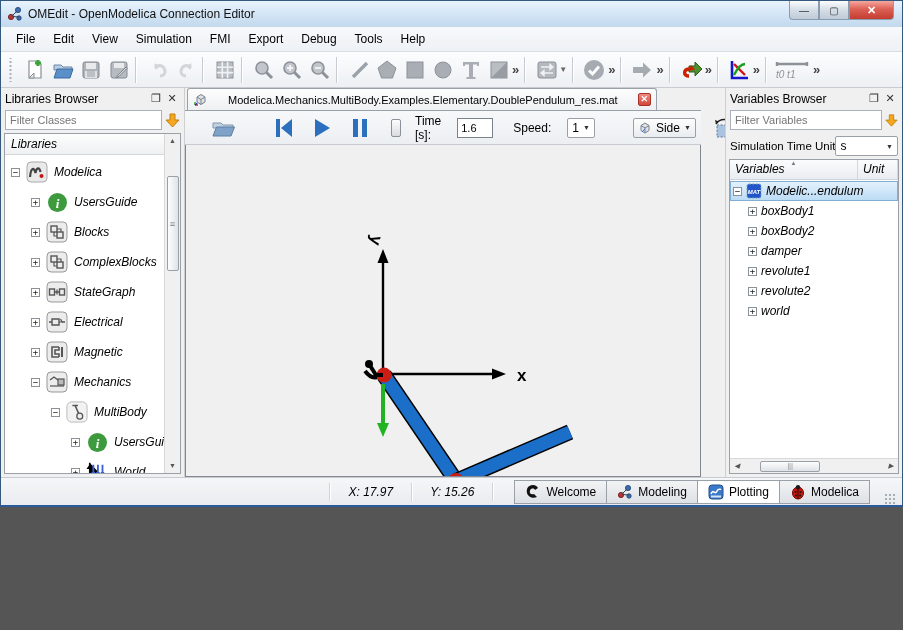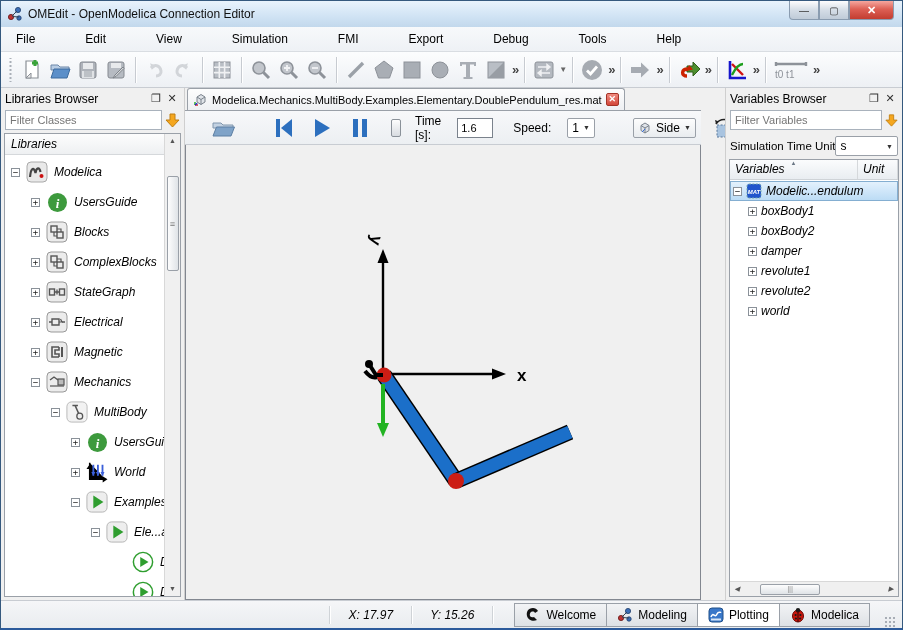--- a/index.html
+++ b/index.html
@@ -1,45 +1,45 @@
 <!DOCTYPE html>
 <html><head>
 <meta charset="utf-8">
 <style>
   * { margin:0; padding:0; box-sizing:border-box; }
   html,body { background:#555; }
   body { font-family:"Liberation Sans",sans-serif; font-size:12px; color:#000; }
-  .window { width:903px; height:630px; background:#f0f0f0; border:1px solid #35597e;
+  .window { width:903px; height:507px; background:#f0f0f0; border:1px solid #35597e;
             border-bottom:2px solid #2b5a9b; display:flex; flex-direction:column; overflow:hidden; }
 
   
   .titlebar { height:26px; background:linear-gradient(#e9f3fc,#d0e3f4 60%,#c2d8ec);
               display:flex; align-items:center; padding-left:6px; position:relative; }
   .title-text { font-size:12px; color:#111; margin-left:5px; }
   .win-controls { position:absolute; right:8px; top:0; display:flex; height:19px; }
   .win-btn { width:30px; border:1px solid #8a9cb0; border-top:none; background:linear-gradient(#fdfdfd,#d5dde6 50%,#bfcbd8);
              display:flex; align-items:center; justify-content:center; font-size:10px; color:#333; }
   .win-btn.min { border-radius:0 0 0 4px; }
   .win-btn.close { width:45px; background:linear-gradient(#f5a79f,#dd6055 45%,#c33d30); color:#fff;
                    border-radius:0 0 4px 0; font-weight:bold; font-size:11px; }
 
   
   .menubar { height:25px; background:linear-gradient(#f7f9fb,#eef1f5); display:flex; align-items:center;
-             padding-left:6px; border-bottom:1px solid #d9dde2;gap:32px; }
+             padding-left:6px; border-bottom:1px solid #d9dde2; }
   .menu-item { padding:4px 9px; font-size:12px; }
 
   
   .toolbar { height:36px; background:linear-gradient(#fcfdfe,#edf0f4); border-bottom:1px solid #c8ccd2;
              display:flex; align-items:center; padding:0 4px; overflow:hidden; }
   .tb-group { display:flex; align-items:center; height:100%; padding:0 2px; }
   .tb-handle { width:5px; height:24px; margin:0 3px;
                background-image:radial-gradient(circle,#aab0b8 1px,transparent 1.2px);
                background-size:4px 4px; background-position:center; }
   .tb-sep { width:1px; height:26px; background:#c7cbd1; margin:0 3px; box-shadow:1px 0 0 #fff; }
-  .tb-btn { width:28px; height:28px; display:flex; align-items:center; justify-content:center; border-radius:3px; }
+  .tb-btn { width:28px; height:28px; display:flex; align-items:center; justify-content:flex-end; border-radius:3px;font-style:italic; }
   .tb-more { font-size:13px; font-weight:bold; color:#444; padding:0 2px; letter-spacing:-2px; }
   .caret { font-size:8px; color:#666; margin-left:1px; }
 
   
   .main { flex:1; display:flex; min-height:0; }
 
   
   .panel { background:#f0f0f0; display:flex; flex-direction:column; }
   .panel.left  { width:184px; border-right:1px solid #cfcfcf; }
   .panel.right { width:177px; border-left:1px solid #cfcfcf;margin-left:24px; }
@@ -65,21 +65,21 @@
              display:flex; flex-direction:column; align-items:center; }
   .vs-arrow { height:14px; width:100%; text-align:center; font-size:7px; color:#555; line-height:14px; }
   .vs-thumb { width:12px; height:95px; margin-top:28px; border:1px solid #9aa0a8; border-radius:2px;
               background:linear-gradient(90deg,#fdfdfd,#dfe3e7); position:relative; }
   .vs-thumb:after { content:"≡"; position:absolute; top:50%; left:50%; transform:translate(-50%,-55%); font-size:9px; color:#777; }
   .vs-spacer { flex:1; }
 
   
   .center { flex:1; display:flex; flex-direction:column; min-width:0; background:#f0f0f0; }
   .tabbar { height:23px; display:flex; align-items:flex-end; padding-left:2px; border-bottom:1px solid #9aa0a8; }
-  .tab { height:22px; display:flex; align-items:center; gap:4px; padding:0 5px; background:linear-gradient(#fdfdfd,#eef0f3);
+  .tab { height:22px; display:flex; align-items:center; gap:20px; padding:0 5px; background:linear-gradient(#fdfdfd,#eef0f3);
          border:1px solid #9aa0a8; border-bottom:none; border-radius:3px 3px 0 0; }
   .tab-title { font-size:11px; white-space:nowrap; }
   .tab-close { width:13px; height:13px; background:linear-gradient(#f08b80,#d3473a); border:1px solid #a53327;
                border-radius:2px; color:#fff; font-size:9px; font-weight:bold; line-height:11px; text-align:center; }
   .animbar { height:34px; background:linear-gradient(#f7f8fa,#eceff2); border-bottom:1px solid #c8ccd2;
              display:flex; align-items:center; padding:0 4px; gap:16px; }
   .anim-btn { width:28px; height:26px; display:flex; align-items:center; justify-content:center; }
   .slider { width:72px; height:20px; position:relative; margin:0 4px; }
   .slider .track { position:absolute; left:0; right:0; top:9px; height:3px; background:#d8dade; border:1px solid #aeb2b8; }
   .slider .thumb { position:absolute; left:52%; top:1px; width:10px; height:18px; border:1px solid #8a9199; border-radius:2px;

